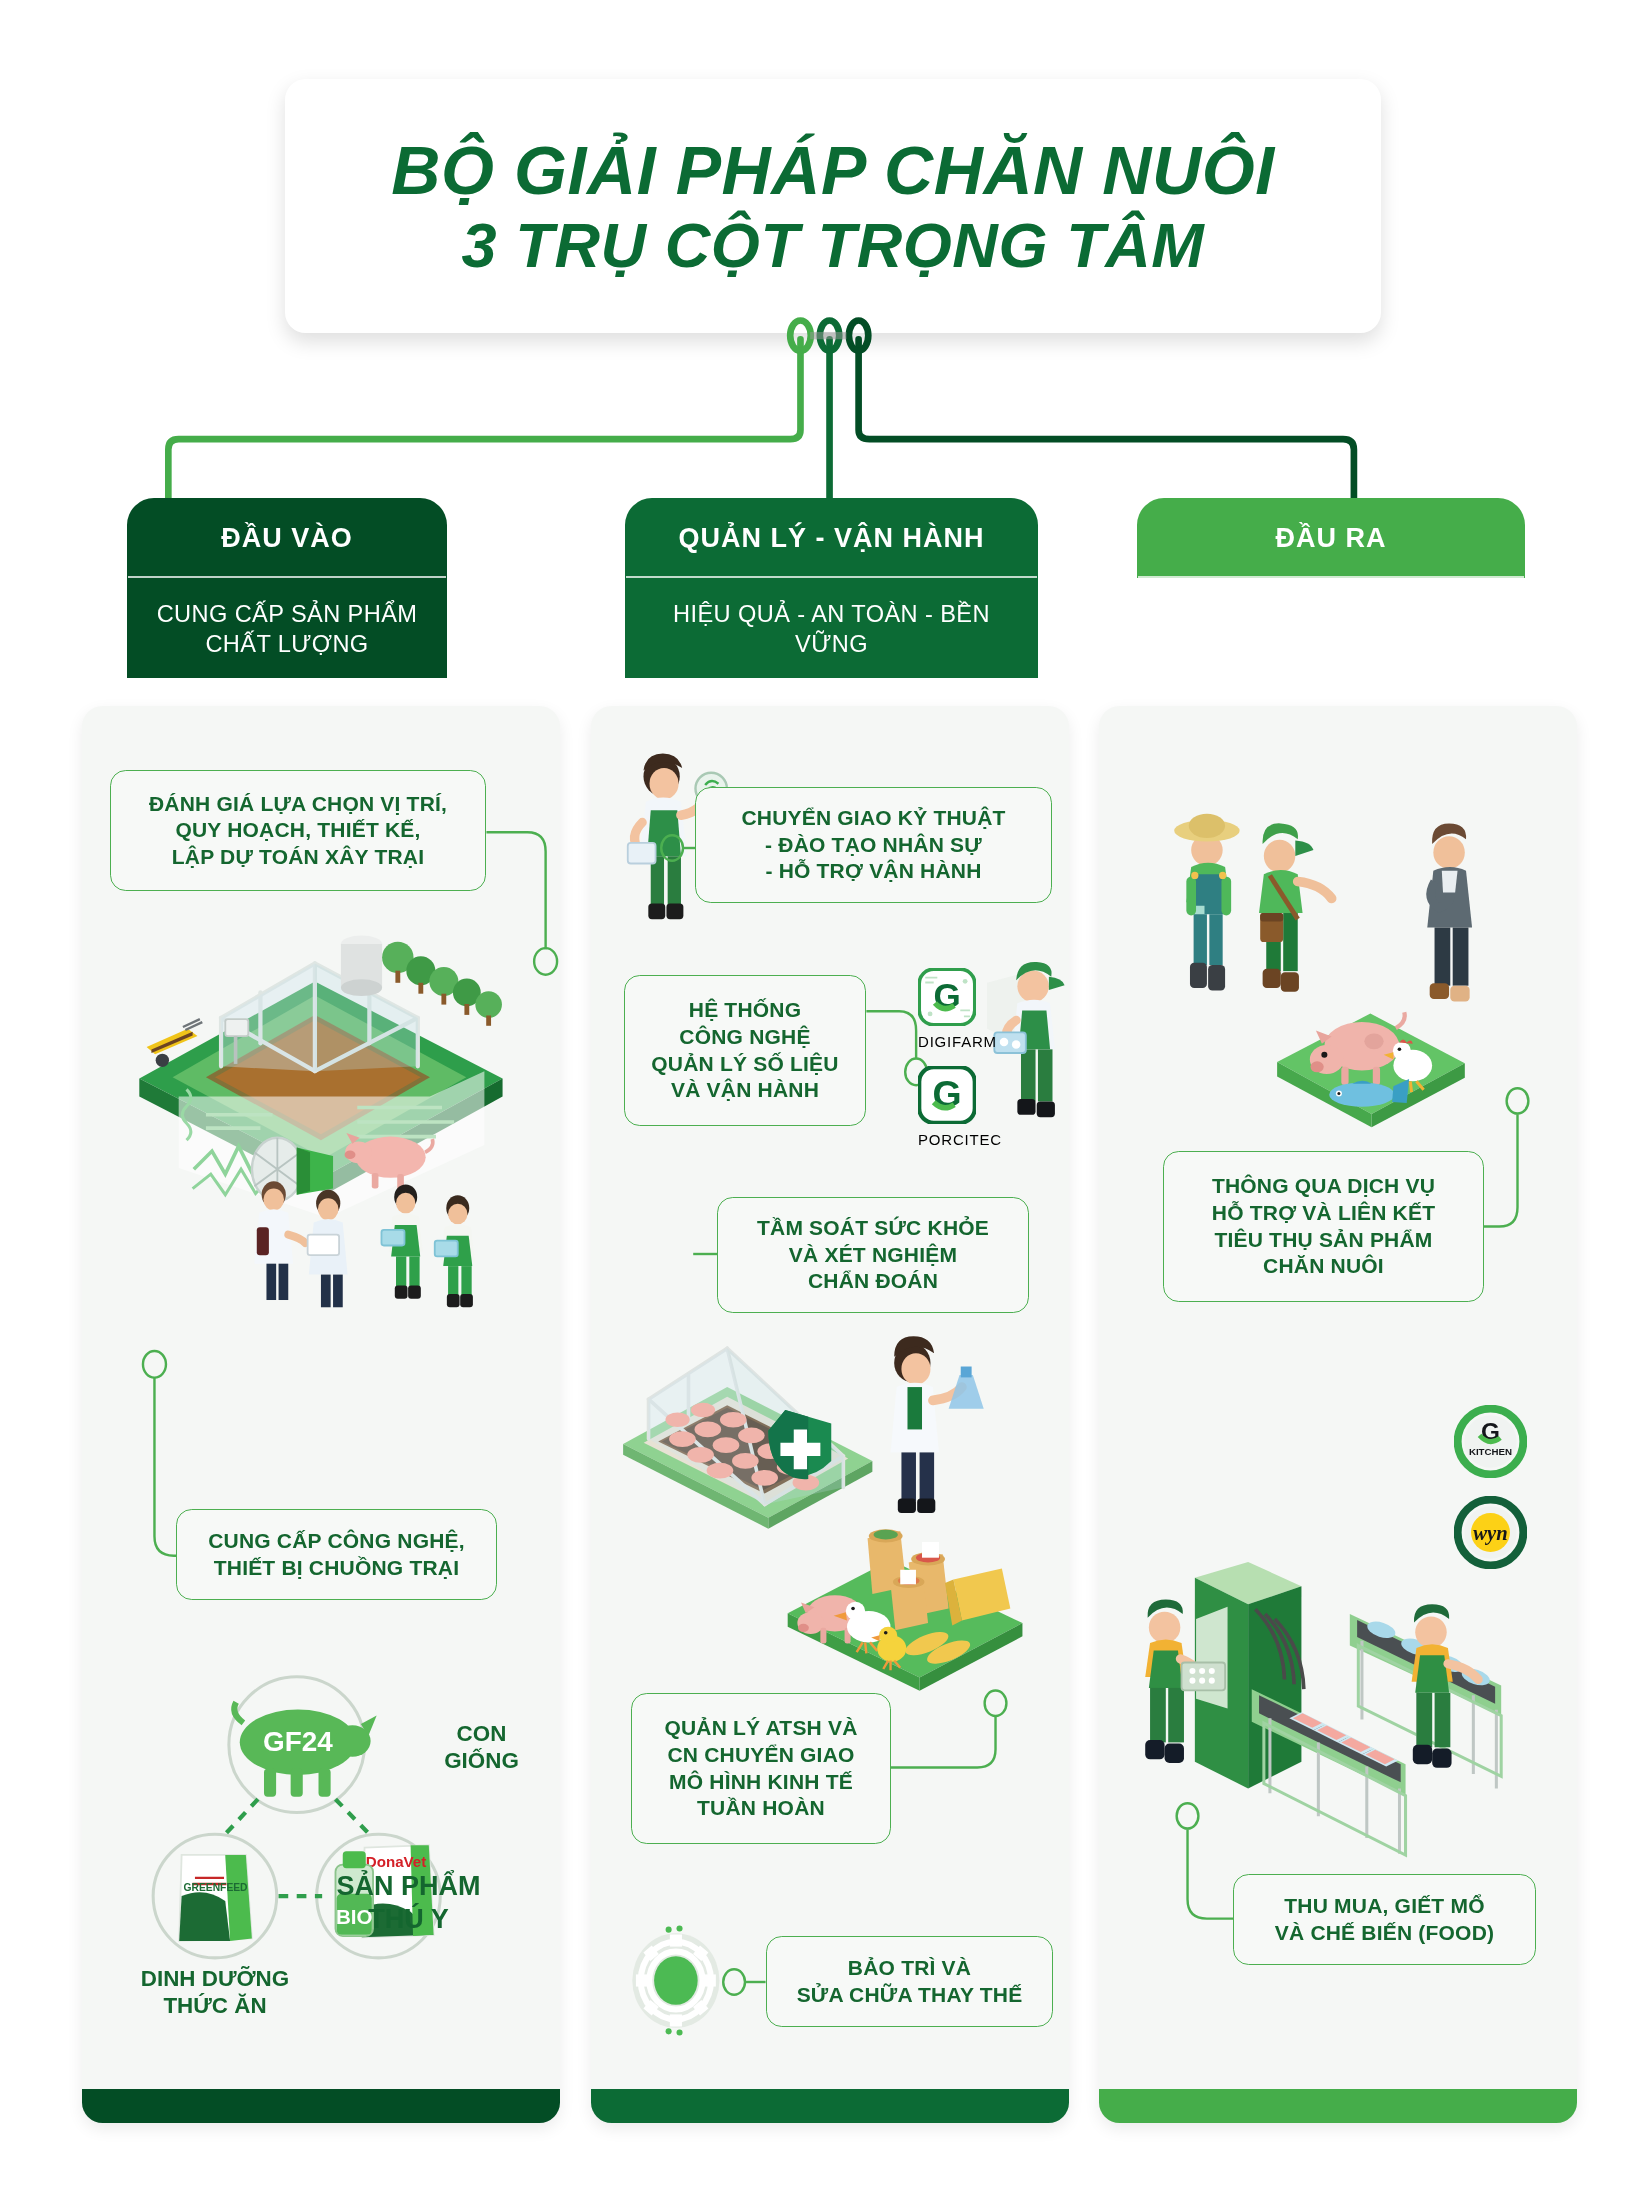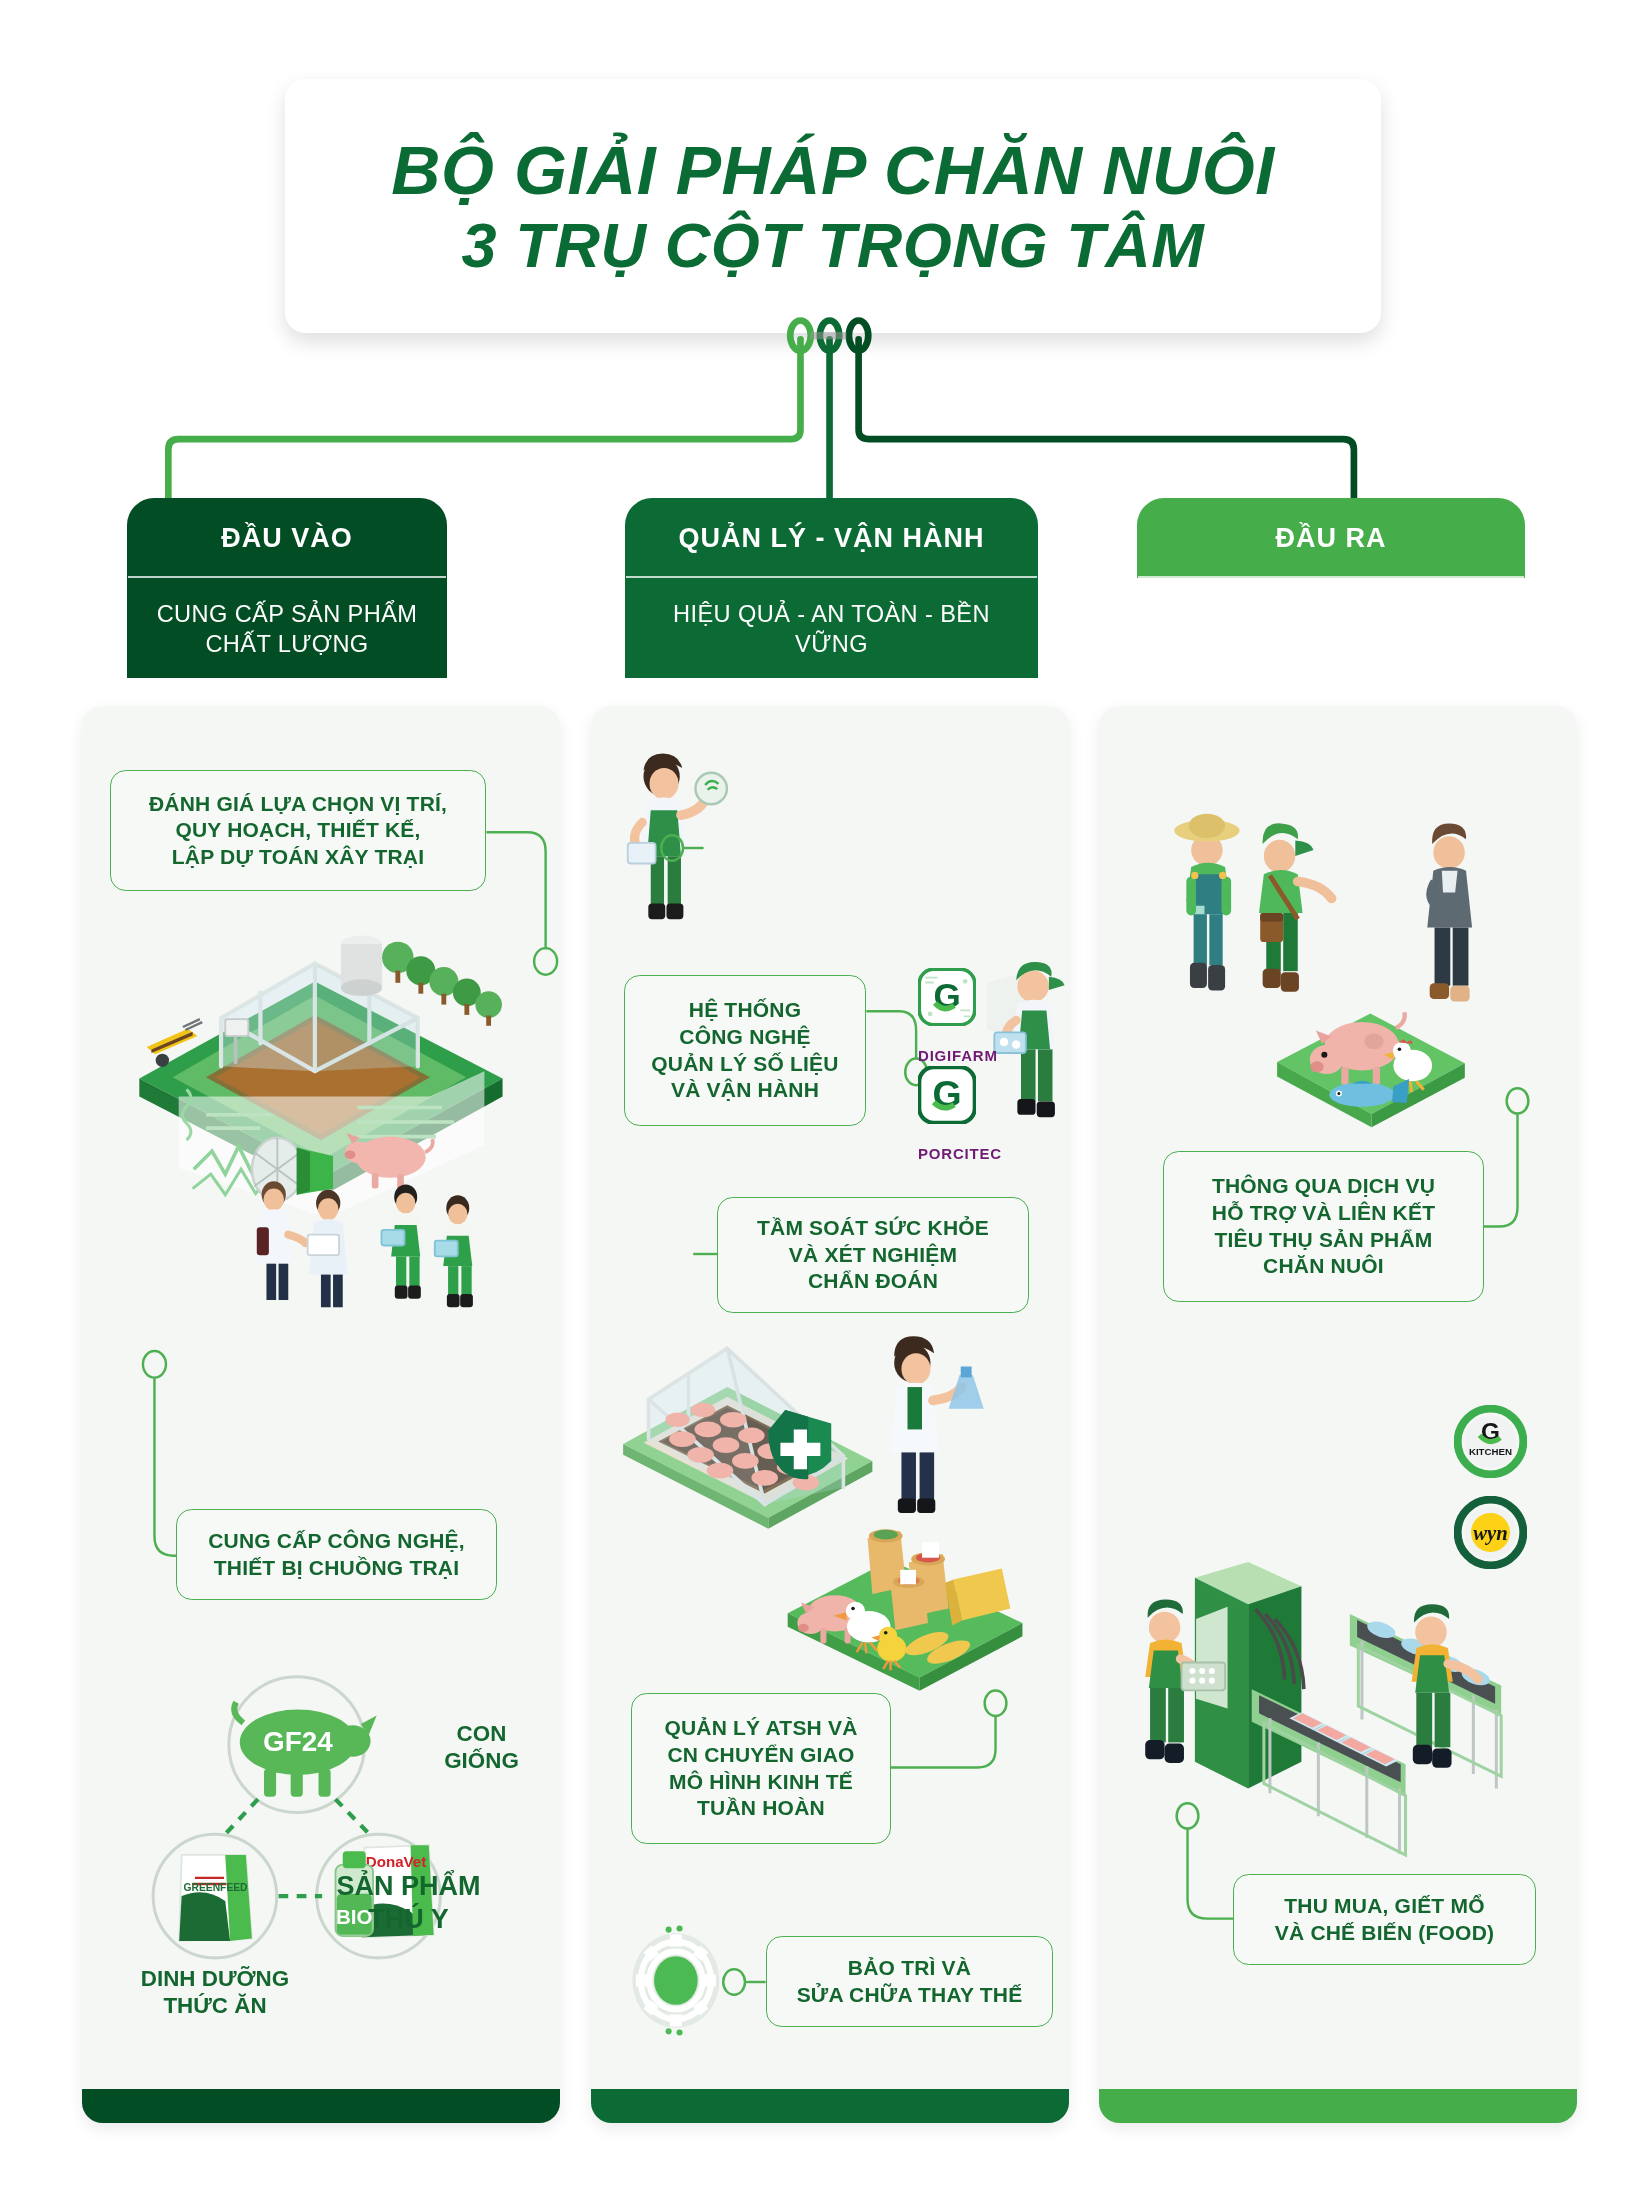--- a/index.html
+++ b/index.html
@@ -93,22 +93,22 @@
   
   .leader { position: absolute; z-index: 7; }
   .leader svg { display:block; overflow: visible; }
 
   
   .illus { position: absolute; z-index: 5; }
   .illus svg { display: block; overflow: visible; }
 
   
   .badge-label {
-    font-size: 15px; font-weight: 700; color: #701a75;
-    letter-spacing: 0.8px; text-align: center; margin-top: 19px;
+    font-size: 15px; font-weight: 400; color: #000000;
+    letter-spacing: 0.8px; text-align: center; margin-top: 5px;
   }
   .badge-wrap { position: absolute; z-index: 9; }
 
   .tile-label {
     position: absolute; z-index: 9;
     color: #14662f; font-weight: 700; text-align: center;
     line-height: 1.22; white-space: pre-line;
   }
 </style>
 </head>
@@ -354,20 +354,23 @@
       <rect x="70" y="250" width="28" height="26" rx="6" fill="#1c1c1c"></rect>
       <rect x="100" y="250" width="28" height="26" rx="6" fill="#1c1c1c"></rect>
       <path d="M124,104 q34,-6 44,-34" stroke="#f3c3a0" stroke-width="16" fill="none" stroke-linecap="round"></path>
       <circle cx="174" cy="60" r="26" fill="#e9f3ec" stroke="#a9c9b4" stroke-width="4"></circle>
       <path d="M164,54 q10,-12 22,-2 M168,62 q8,-8 16,-1" stroke="#3cae4e" stroke-width="4" fill="none"></path>
       <path d="M60,116 q-22,22 -6,46" stroke="#f3c3a0" stroke-width="15" fill="none" stroke-linecap="round"></path>
       <rect x="36" y="150" width="46" height="34" rx="5" fill="#e8f1f7" stroke="#b9cfdd" stroke-width="3"></rect>
     </svg>
   </div>
 
+  <div class="callout" style="left:695px; top:787px; width:357px; height:116px; font-size:21px;">CHUYỂN GIAO KỶ THUẬT
+- ĐÀO TẠO NHÂN SỰ
+- HỖ TRỢ VẬN HÀNH</div>
   <div class="leader" style="left:660px; top:831px;">
     <svg width="46" height="34" viewBox="0 0 76 56">
       <ellipse cx="20" cy="28" rx="18" ry="21" fill="none" stroke="#4caf50" stroke-width="4"></ellipse>
       <path d="M38,28 H72" stroke="#4caf50" stroke-width="4"></path>
     </svg>
   </div>
 
   <div class="callout" style="left:624px; top:975px; width:242px; height:151px; font-size:21px;">HỆ THỐNG
 CÔNG NGHỆ
 QUẢN LÝ SỐ LIỆU

